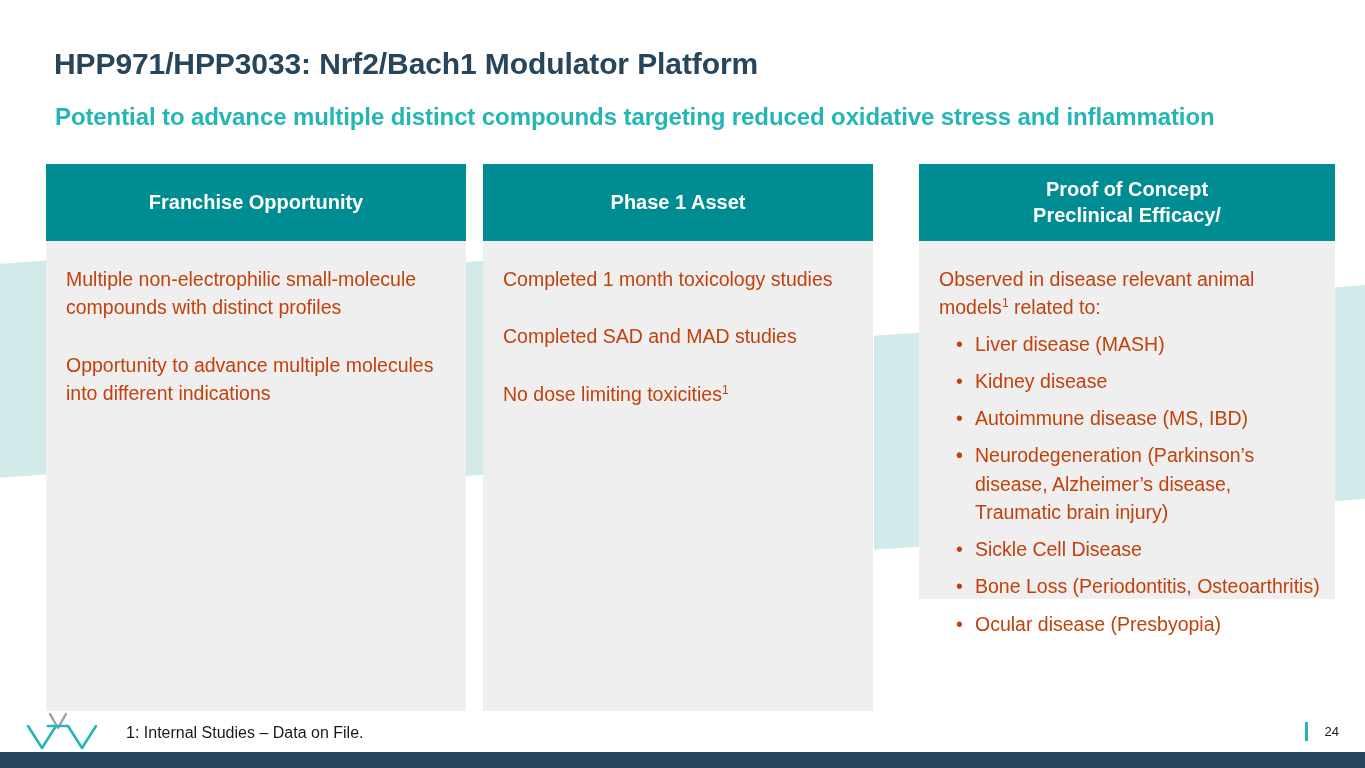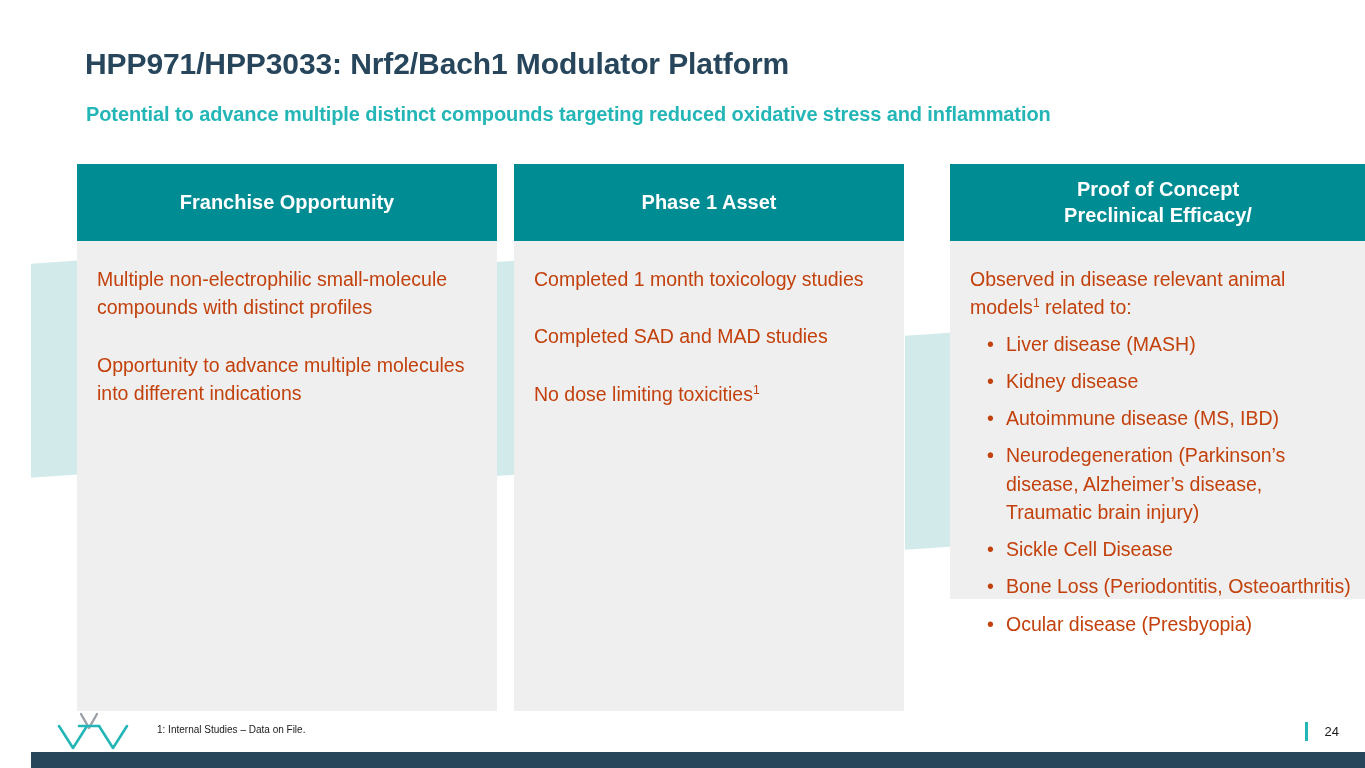--- a/index.html
+++ b/index.html
@@ -13,21 +13,20 @@
     overflow: hidden;
     font-family: "Liberation Sans", sans-serif;
     position: relative;
   }
 
   .slide {
     position: absolute;
     inset: 0;
     background: #ffffff;
     overflow: hidden;
-    margin-left: 31px;
   }
 
   
   .band {
     position: absolute;
     background: #d3eaea;
     z-index: 0;
   }
   .band-left {
     left: -52px;
@@ -67,21 +66,21 @@
     font-weight: bold;
     color: #27465c;
     letter-spacing: -0.1px;
     z-index: 3;
     white-space: nowrap;
   }
   .page-subtitle {
     position: absolute;
     left: 55px;
     top: 103px;
-    font-size: 20px;
+    font-size: 24px;
     font-weight: bold;
     color: #24b6b6;
     letter-spacing: -0.1px;
     z-index: 3;
     white-space: nowrap;
     text-align: right;
   }
 
   
   .columns {
@@ -159,21 +158,21 @@
     line-height: 1.45;
   }
 
   sup { font-size: 0.62em; vertical-align: super; line-height: 0; }
 
   
   .footnote {
     position: absolute;
     left: 126px;
     top: 724px;
-    font-size: 10px;
+    font-size: 16px;
     color: #1a1a1a;
     z-index: 3;
     white-space: nowrap;
   }
   .logo {
     position: absolute;
     left: 24px;
     top: 712px;
     width: 88px;
     height: 40px;

